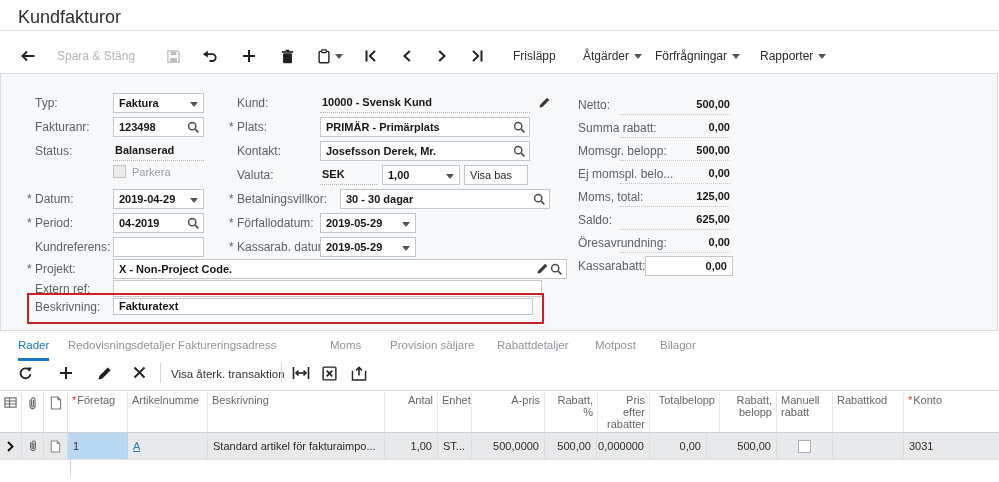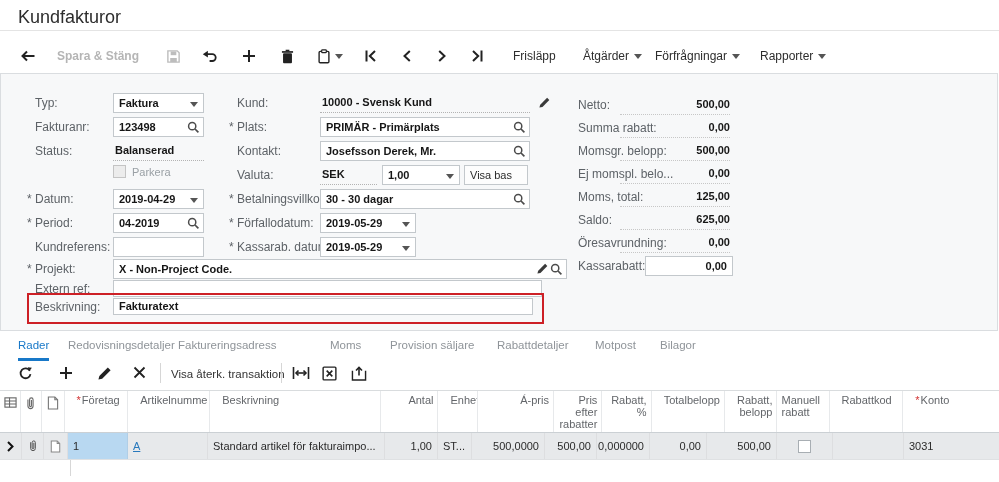--- a/index.html
+++ b/index.html
@@ -5,21 +5,21 @@
   html,body{margin:0;padding:0;background:#fff;}
   #app{position:relative;width:999px;height:482px;background:#fff;overflow:hidden;
        font-family:"Liberation Sans","DejaVu Sans",sans-serif;-webkit-font-smoothing:antialiased;}
   .abs{position:absolute;}
   
   .page-title{position:absolute;left:18px;top:7px;font-size:18px;color:#2d2d2d;}
   .title-divider{position:absolute;left:0;top:30px;width:999px;height:1px;background:#e4e4e4;}
   
   .tb-item{position:absolute;top:46px;height:20px;display:flex;align-items:center;cursor:pointer;color:#222;}
   .tb-text{font-size:12px;color:#2d2d2d;white-space:nowrap;}
-  .tb-text.disabled{color:#b5b5b5;font-weight:bold;}
+  .tb-text.disabled{color:#b5b5b5;}
   .caret{display:inline-block;width:0;height:0;border-left:4px solid transparent;border-right:4px solid transparent;border-top:5px solid #555;margin-left:5px;}
   
   .panel{position:absolute;left:0;top:73px;width:998px;height:258px;background:#f7f8f9;border:1px solid #dadde0;box-sizing:border-box;}
   .lbl{position:absolute;font-size:12px;color:#5d6267;line-height:20px;white-space:nowrap;text-align:right;}
   .val-box{position:absolute;height:20px;background:#fff;border:1px solid #c3c8cc;box-sizing:border-box;
            font-size:11px;font-weight:bold;color:#161616;line-height:18px;padding:0 5px;white-space:nowrap;overflow:hidden;}
   .ro-val{position:absolute;height:20px;border-bottom:1px dotted #b3b3b3;font-size:11px;font-weight:bold;color:#161616;line-height:19px;box-sizing:border-box;padding:0 2px;white-space:nowrap;}
   .box-caret{position:absolute;right:5px;top:8px;}
   .box-mag{position:absolute;right:3px;top:3px;}
   .cb{display:inline-block;width:13px;height:13px;box-sizing:border-box;background:#fff;border:1px solid #a8aeb3;}
@@ -29,21 +29,21 @@
   
   .tab{position:absolute;top:339px;font-size:11.5px;color:#8f9499;cursor:pointer;white-space:nowrap;padding-bottom:7px;}
   .tab.active{color:#1878c8;border-bottom:3px solid #1878c8;}
   
   .gt-item{position:absolute;top:366px;cursor:pointer;}
   .gt-sep{position:absolute;top:363px;width:1px;height:20px;background:#d6d6d6;}
   .gt-text{position:absolute;top:368px;font-size:11.5px;color:#333;cursor:pointer;white-space:nowrap;}
   
   .ghead{position:absolute;left:0;top:390px;width:999px;height:43px;display:flex;background:#fff;border-top:1px solid #d9dcde;border-bottom:1px solid #cbd0d4;box-sizing:border-box;}
   .hc{box-sizing:border-box;border-right:1px solid #e7e9eb;padding:3px 4px;font-size:11px;color:#63666a;line-height:12px;overflow:hidden;}
-  .hc.nw{white-space:nowrap;margin-left:8px;}
+  .hc.nw{white-space:nowrap;}
   .hc.r{text-align:right;}
   .hc.c{text-align:center;}
   .req{color:#d23232;margin-right:1px;}
   .grow{position:absolute;left:0;top:433px;width:999px;height:27px;display:flex;background:#e7e9eb;border-bottom:1px solid #dfe1e3;box-sizing:border-box;}
   .rc{box-sizing:border-box;border-right:1px solid rgba(0,0,0,0.045);padding:0 5px;font-size:11px;color:#2b2b2b;line-height:26px;overflow:hidden;white-space:nowrap;display:flex;align-items:center;}
   .rc.r{justify-content:flex-end;}
   .rc.c{justify-content:center;}
   .rc.sel{background:#b8d8f1;}
   .link{color:#2879bd;text-decoration:underline;cursor:pointer;}
   .stub-line{position:absolute;left:70px;top:460px;width:1px;height:16px;background:#d7d7d7;}
@@ -239,21 +239,21 @@
   <div class="ro-val" style="left:320px;top:165px;width:57px">SEK</div>
   <div class="val-box" style="left:382px;top:165px;width:78px;padding-right:16px">
     <span>1,00</span>
     <span class="caret box-caret"></span>
   </div>
   <div class="val-box" style="left:464px;top:165px;width:64px;font-weight:normal;color:#2b2b2b;background:#fdfdfd">
     <span>Visa bas</span>
   </div>
 
   <div class="lbl" style="left:229px;top:189px">* Betalningsvillkor:</div>
-  <div class="val-box" style="left:320px;top:189px;width:210px;">
+  <div class="val-box" style="left:340px;top:189px;width:210px;">
     <span>30 - 30 dagar</span>
     <span class="box-mag">
         <svg width="13" height="13" viewBox="0 0 13 13">
           <circle cx="5.2" cy="5.2" r="3.6" fill="none" stroke="#4c4c4c" stroke-width="1.5"></circle>
           <path d="M8 8l3.4 3.4" stroke="#4c4c4c" stroke-width="1.7"></path>
         </svg>
       </span>
   </div>
 
   <div class="lbl" style="left:229px;top:213px">* Förfallodatum:</div>
@@ -397,25 +397,25 @@
     </div>
     <div class="hc nw r" style="width:53px">
       <span>Antal</span>
     </div>
     <div class="hc nw" style="width:34px">
       <span>Enhet</span>
     </div>
     <div class="hc nw r" style="width:73px">
       <span>Á-pris</span>
     </div>
+    <div class="hc r" style="width:53px">
+      <span>Rabatt, %</span>
+    </div>
     <div class="hc r" style="width:52px">
       <span>Pris efter rabatter</span>
-    </div>
-    <div class="hc r" style="width:53px">
-      <span>Rabatt, %</span>
     </div>
     <div class="hc nw r" style="width:70px">
       <span>Totalbelopp</span>
     </div>
     <div class="hc r" style="width:57px">
       <span>Rabatt, belopp</span>
     </div>
     <div class="hc" style="width:56px">
       <span>Manuell rabatt</span>
     </div>

